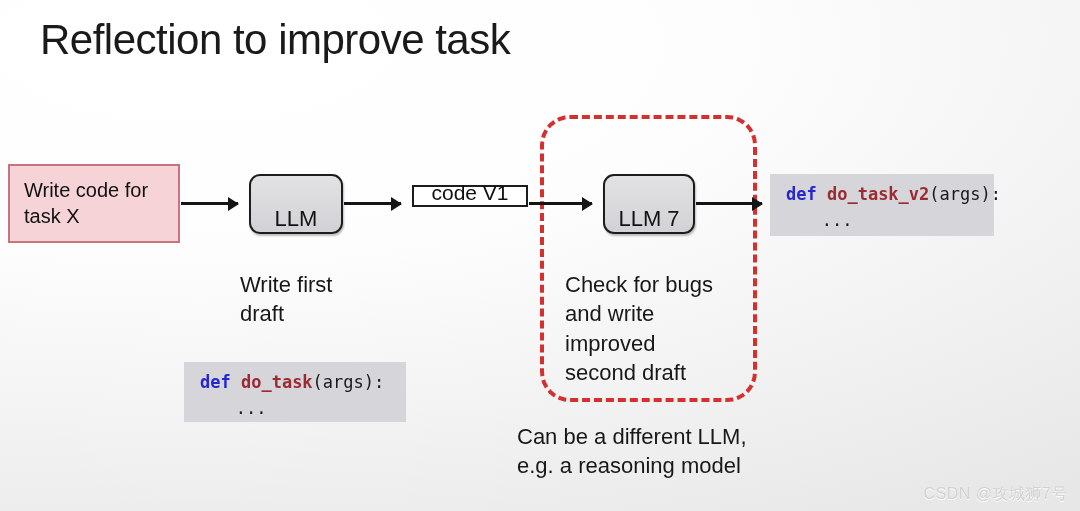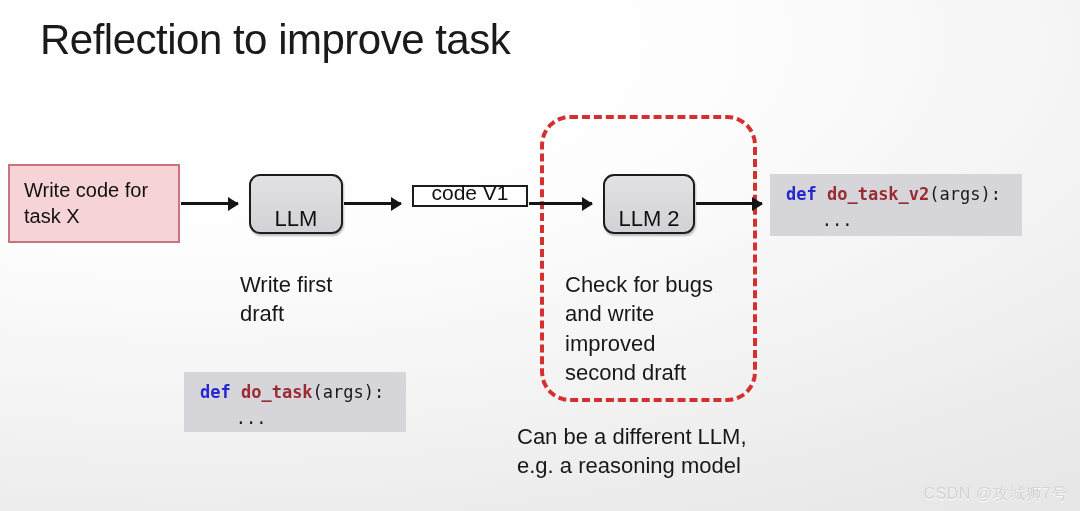--- a/index.html
+++ b/index.html
@@ -156,22 +156,22 @@
     box-sizing: border-box;
     background: #d5d5da;
     font-family: "DejaVu Sans Mono", monospace;
     font-size: 17px;
     line-height: 1.55;
     padding: 7px 14px 8px 16px;
     color: #1a1a1a;
     letter-spacing: 0px;
     white-space: pre;
   }
-  .code-block-1 { left: 184px; top: 362px; width: 222px; height: 60px; margin-top: 10px; }
-  .code-block-2 { left: 770px; top: 174px; width: 252px; height: 62px; }
+  .code-block-1 { left: 184px; top: 362px; width: 222px; height: 60px; }
+  .code-block-2 { left: 770px; top: 174px; width: 224px; height: 62px; }
 
   .kw-def   { color: #2727cf; font-weight: 700; }
   .fn-name  { color: #9b2b33; font-weight: 700; }
   .code-plain { color: #1a1a1a; }
   .code-indent { padding-left: 2.1em; display: inline-block; }
 
   
   .watermark {
     position: absolute;
     right: 12px;
@@ -205,21 +205,21 @@
 
   <div class="arrow arrow-2"></div>
 
   <div class="node node-codev1">
     <span>code V1</span>
   </div>
 
   <div class="arrow arrow-3"></div>
 
   <div class="node node-llm2">
-    <span>LLM 2</span>
+    <span>LLM 7</span>
   </div>
 
   <div class="arrow arrow-4"></div>
 
   <div class="caption caption-first-draft">Write first
 draft</div>
 
   <div class="caption caption-different-llm">Can be a different LLM,
 e.g. a reasoning model</div>
 

